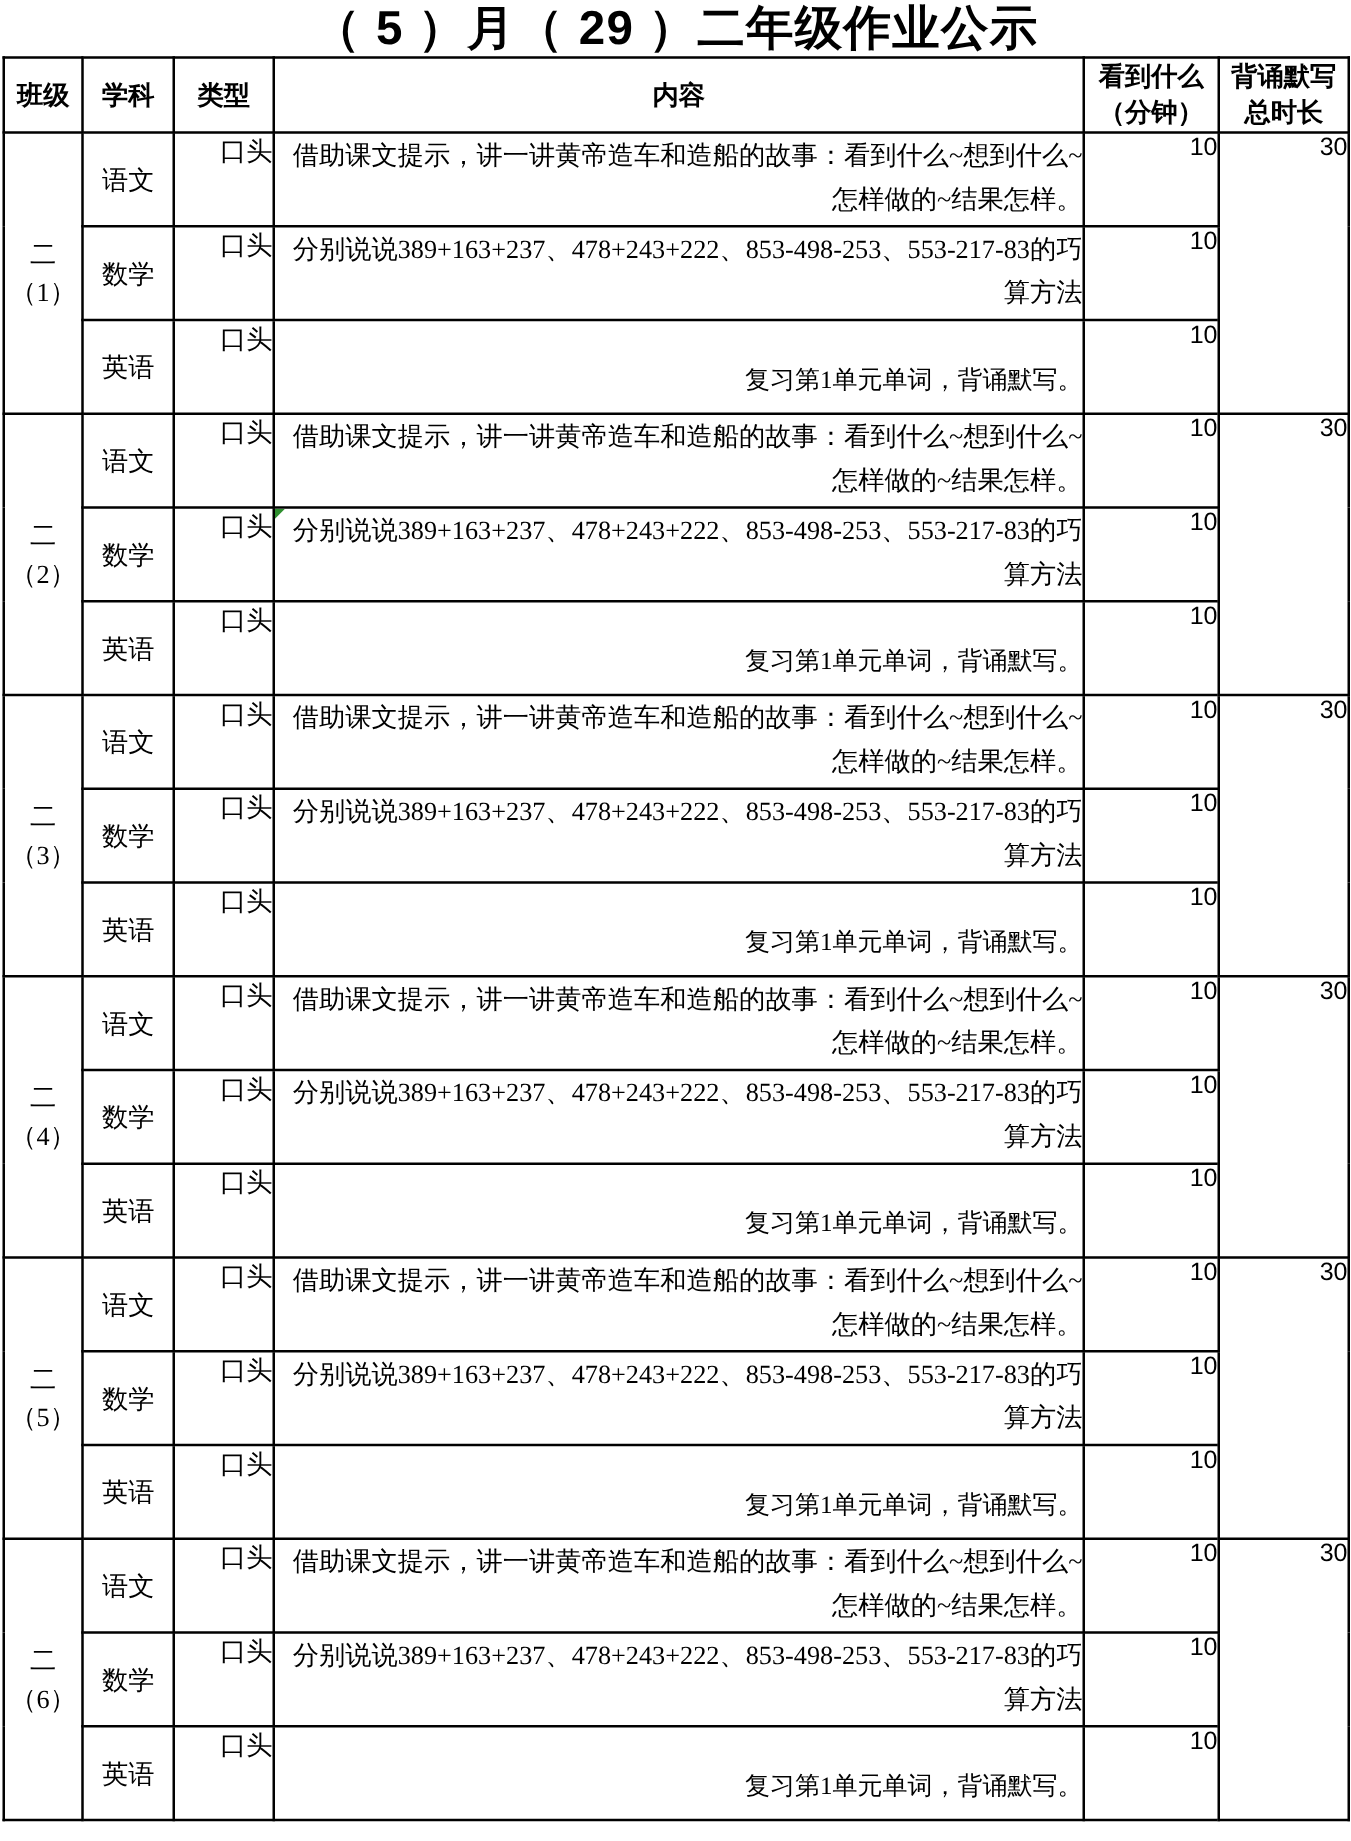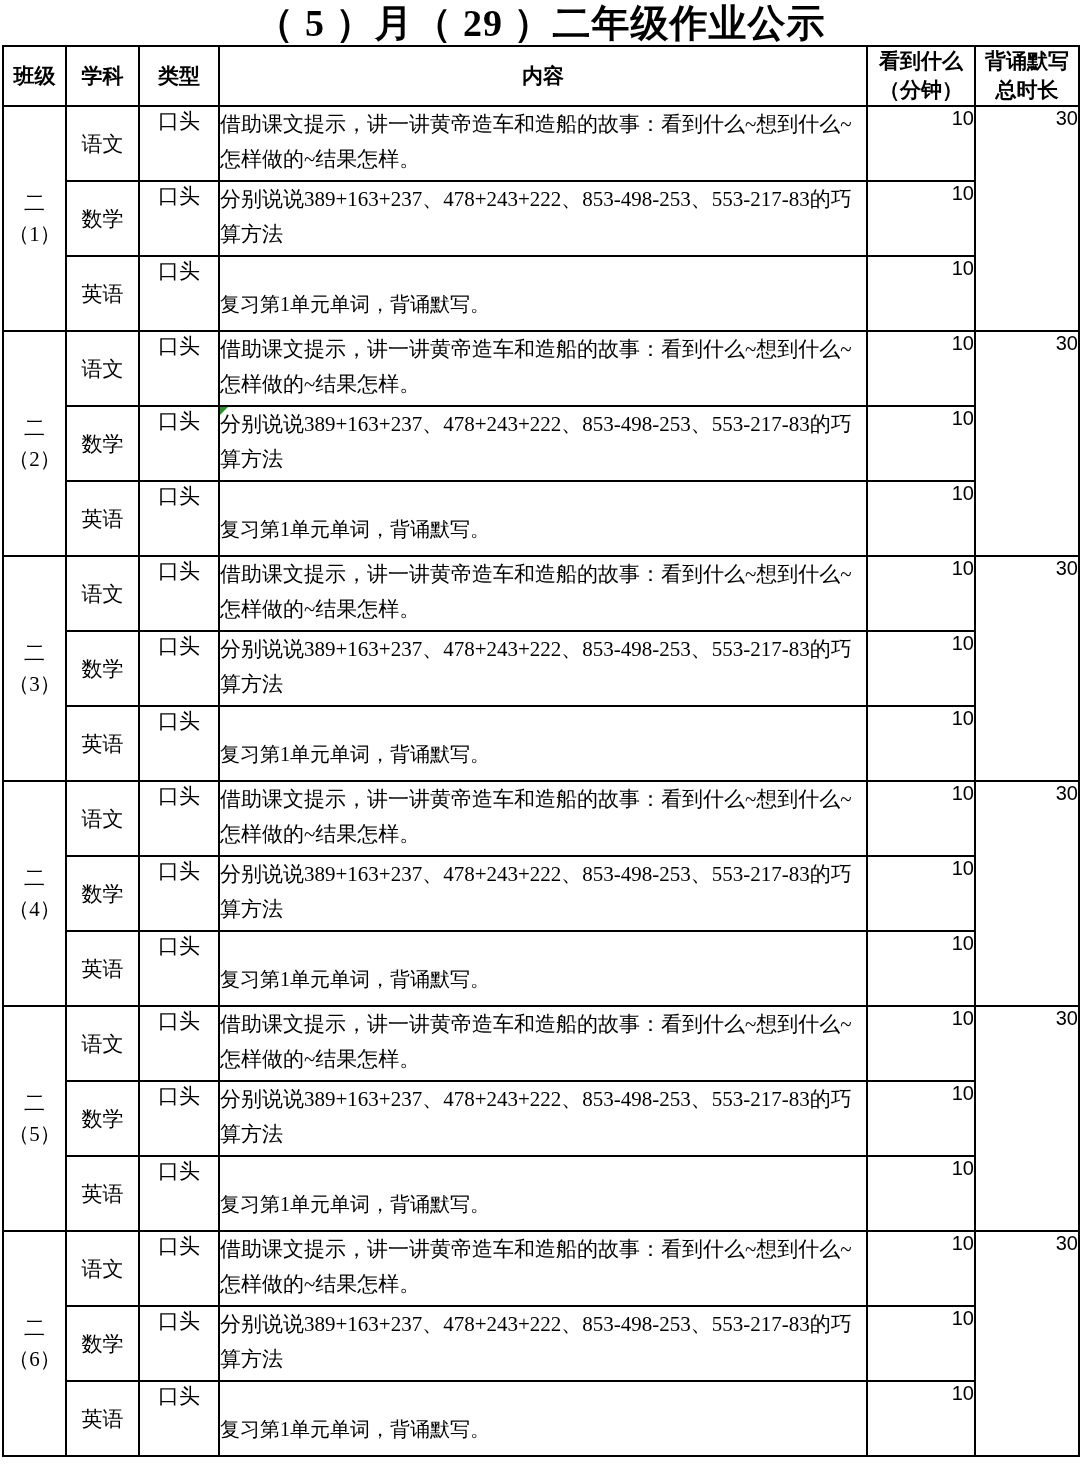--- a/index.html
+++ b/index.html
@@ -17,21 +17,21 @@
     color: #000000;
   }
   .title {
     margin: 0;
     height: 45px;
     line-height: 46px;
     text-align: center;
     font-size: 38px;
     font-weight: 700;
     letter-spacing: 1px;
-    font-family: Liberation Serif, serif;
+    font-family: Liberation Sans, sans-serif;
     white-space: nowrap;
   }
   table.sheet {
     border-collapse: collapse;
     table-layout: fixed;
     margin-left: 2px;
     width: 1076px;
   }
   table.sheet th, table.sheet td {
     border: 2px solid #000000;
@@ -55,28 +55,28 @@
     line-height: 31px;
     white-space: pre-line;
   }
   td.subject-cell {
     text-align: center;
     vertical-align: middle;
     font-size: 21px;
     border-radius: 30px;
   }
   td.type-cell {
-    text-align: center;
+    text-align: right;
     vertical-align: top;
     font-size: 21px;
     padding: 2px 2px 0 7px;
   }
   td.content-cell {
     position: relative;
-    text-align: left;
+    text-align: right;
     vertical-align: top;
     font-size: 21px;
     line-height: 35px;
     padding: 1px 8px 0 5px;
   }
   td.content-cell.bottom-align {
     vertical-align: bottom;
     padding-bottom: 8px;
     font-family: Liberation Serif, serif;
     font-size: 20px;

